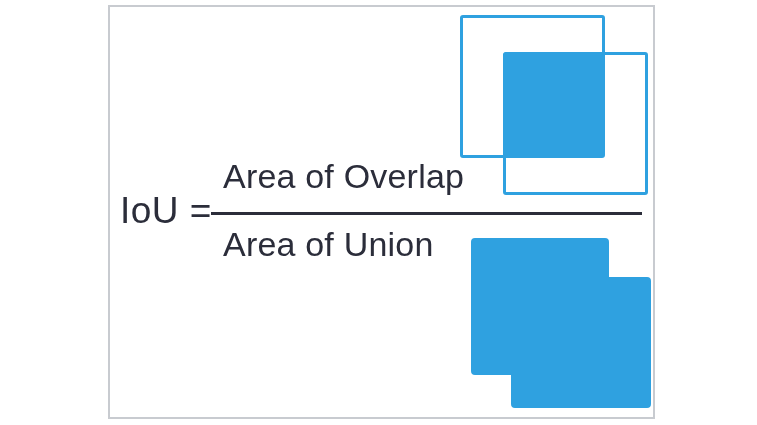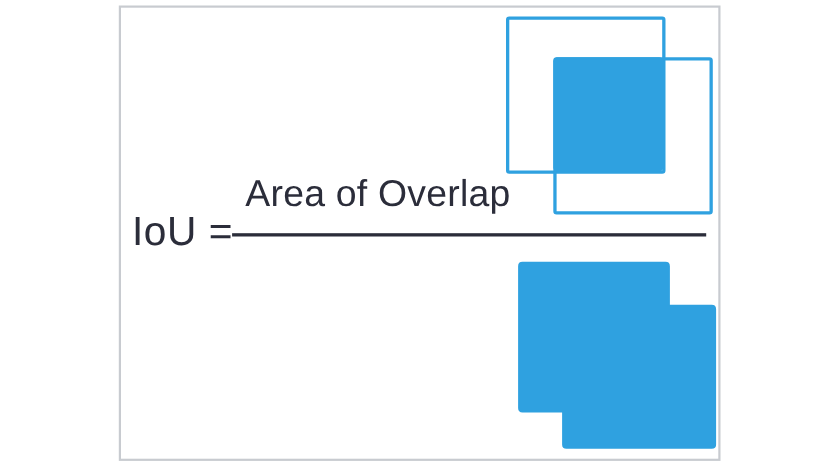--- a/index.html
+++ b/index.html
@@ -144,20 +144,21 @@
 
   <div id="figure-frame">
 
     <div id="formula">
 
       <div id="iou-label">IoU =</div>
 
       <div id="fraction">
         <div id="numerator-text">Area of Overlap</div>
         <div id="fraction-bar"></div>
+        <div id="denominator-text">Area of Union</div>
       </div>
 
     </div>
 
     <div id="overlap-diagram">
       <div id="overlap-square-a" class="outline-square"></div>
       <div id="overlap-square-b" class="outline-square"></div>
       <div id="overlap-fill"></div>
     </div>
 

